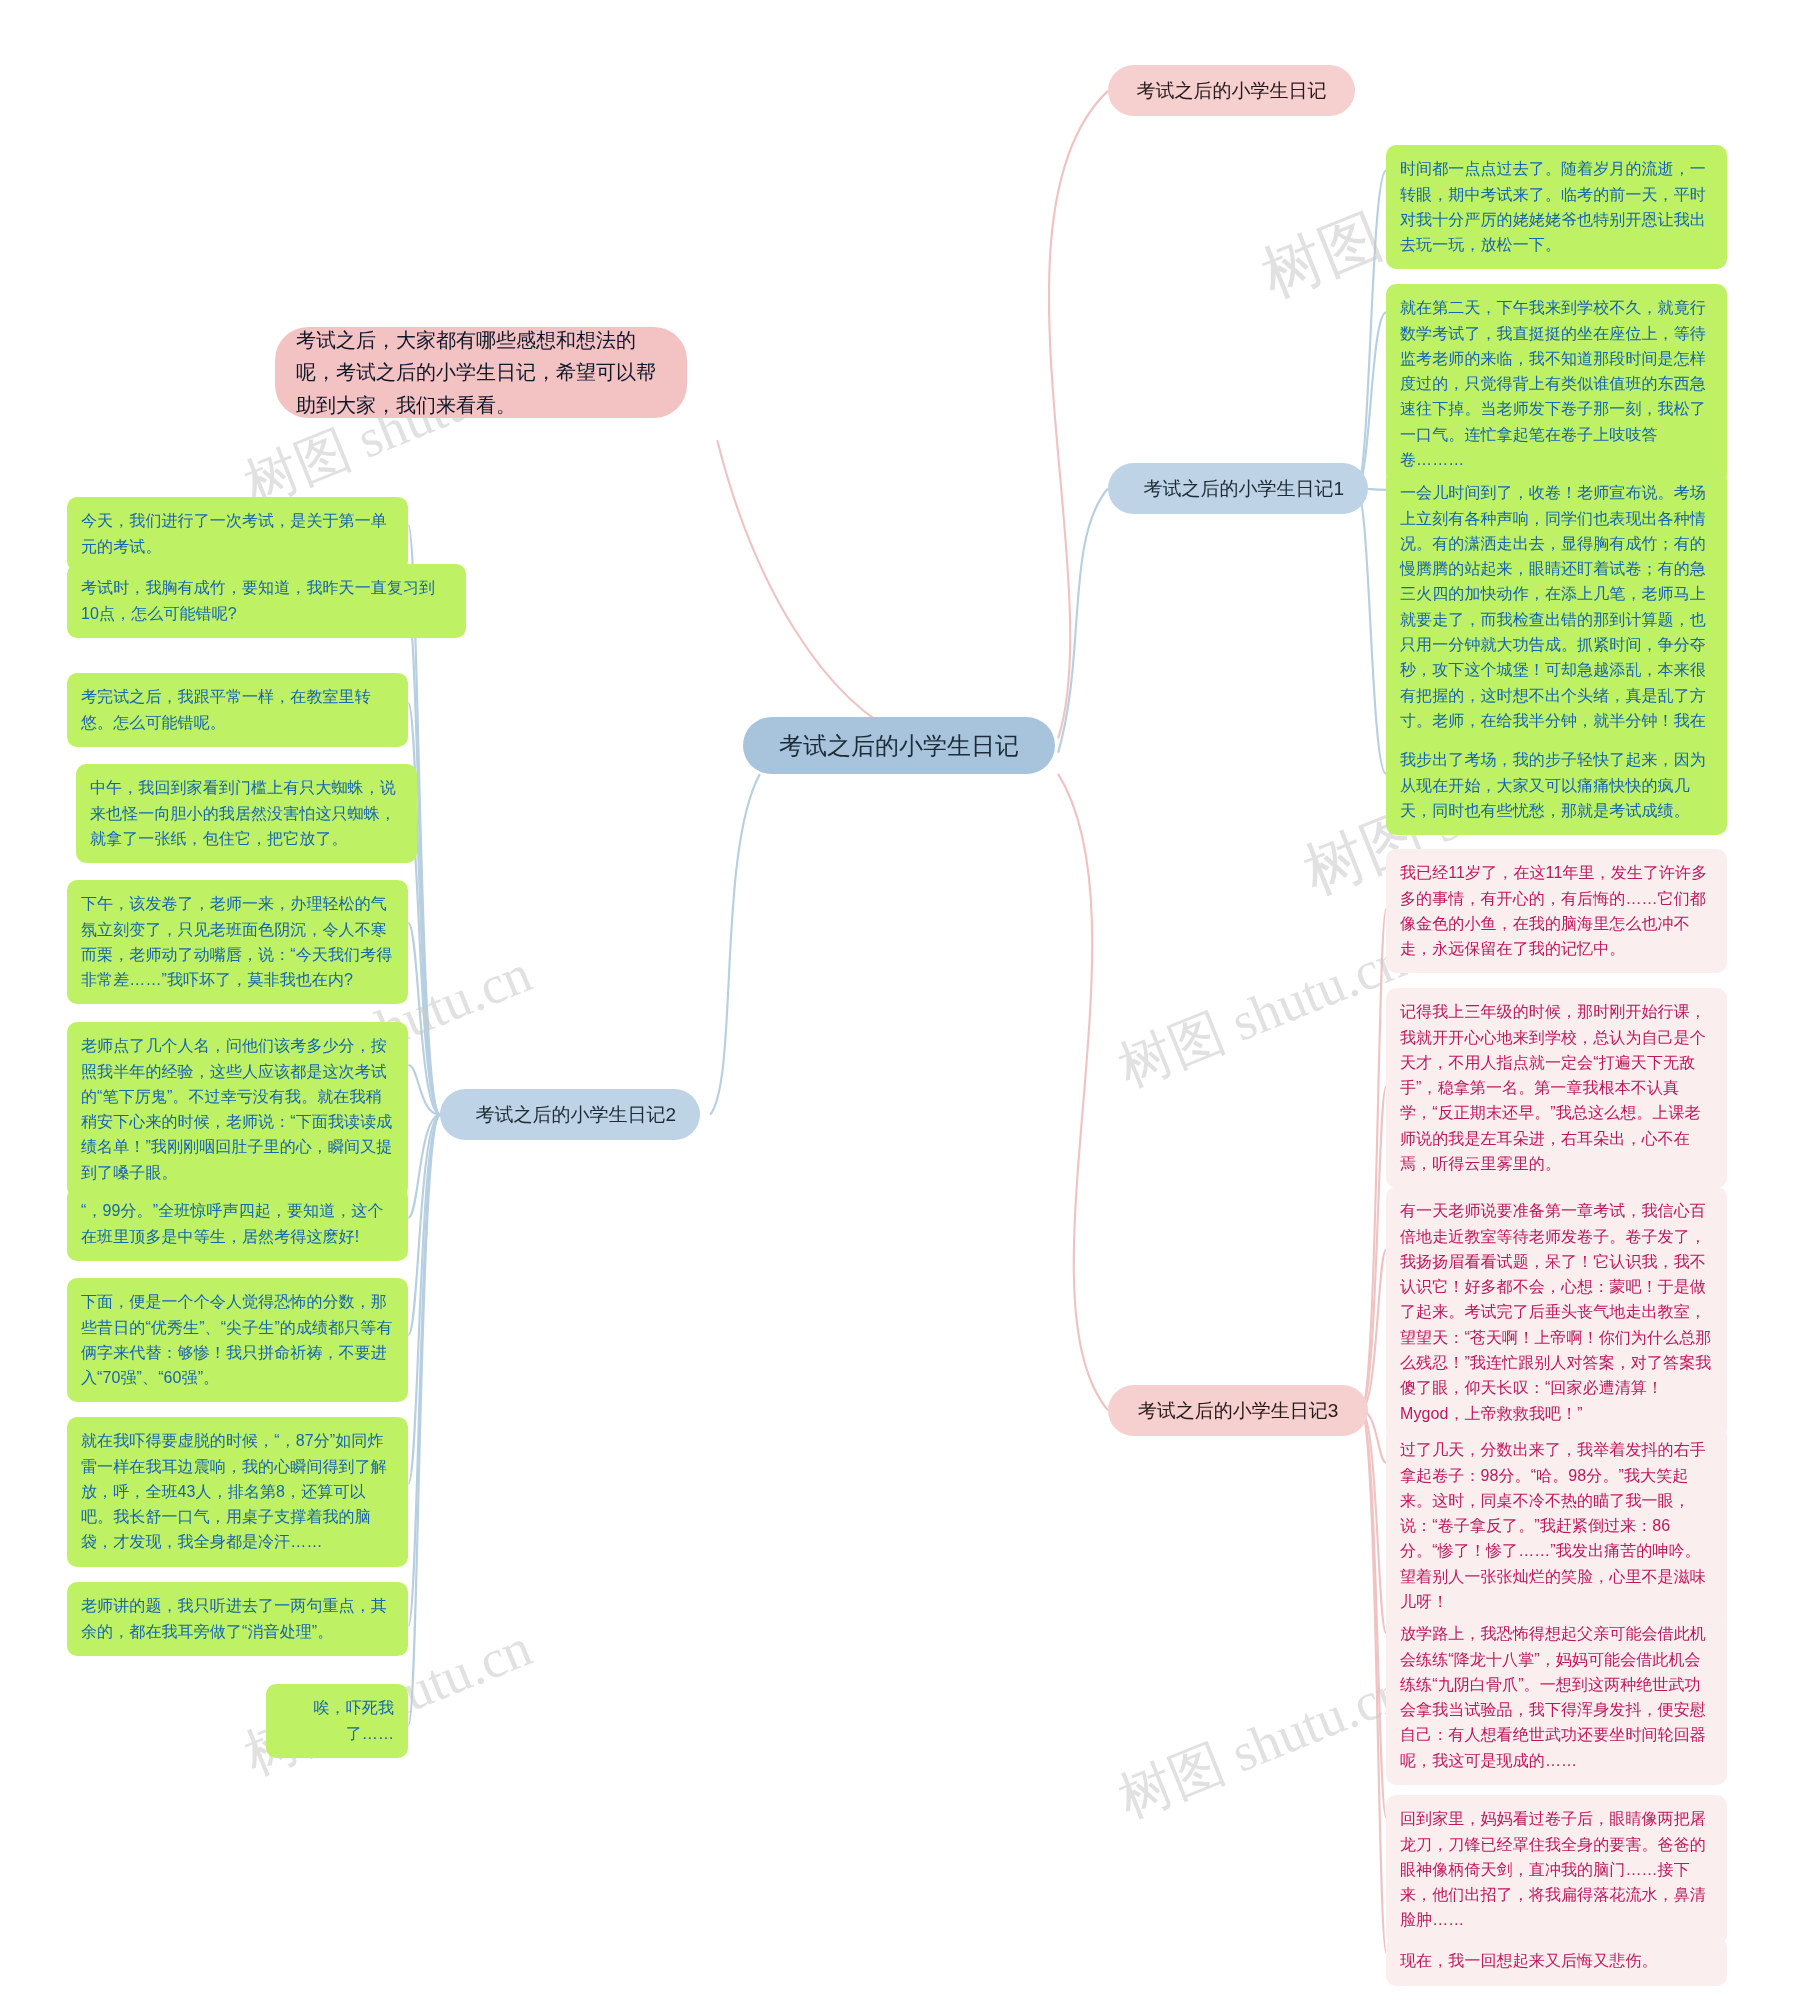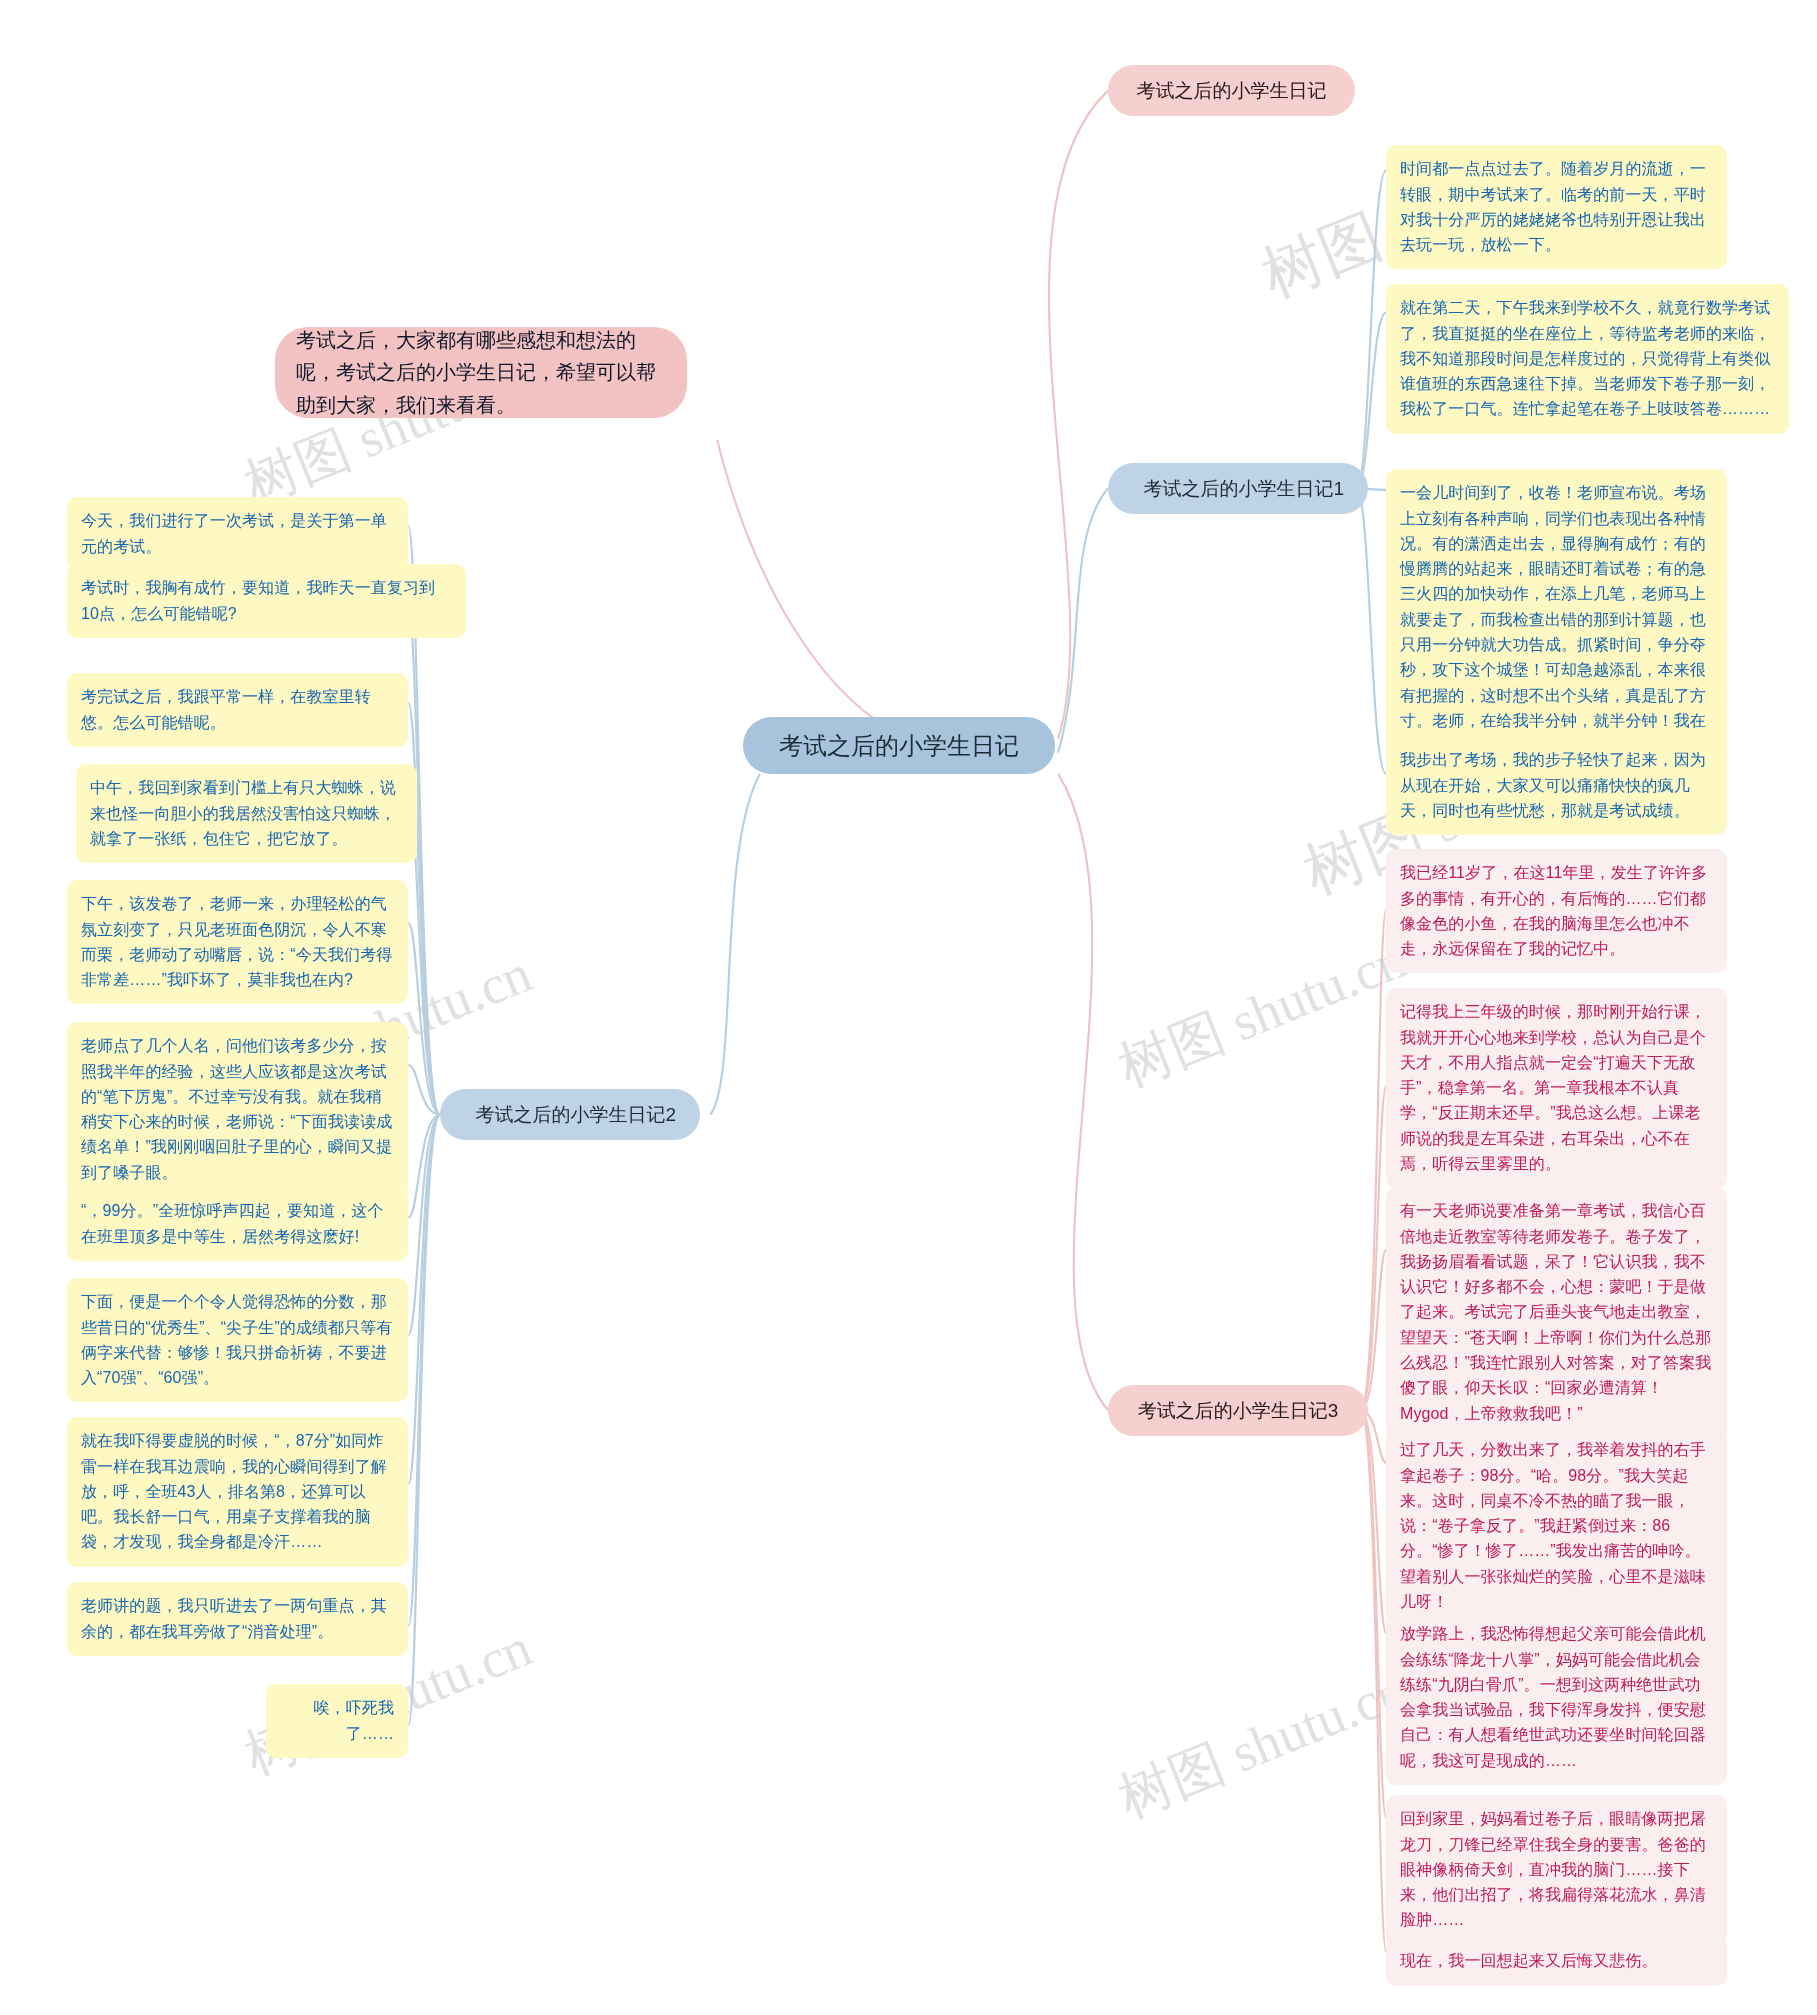--- a/index.html
+++ b/index.html
@@ -78,21 +78,21 @@
   .leaf {
     position: absolute;
     border-radius: 10px;
     font-size: 16px;
     line-height: 1.58;
     padding: 11.4px 14px 12px 14px;
     text-align: left;
     letter-spacing: 0.1px;
   }
   .leaf.blue {
-    background: #fef9c3;
+    background: #bef264;
     color: #1565b0;
   }
   .leaf.pink {
     background: #fbeeee;
     color: #be185d;
   }
   .leaf.blue.right-align { text-align: right; }
 </style>
 </head>
 <body>
@@ -167,21 +167,21 @@
     <span>考试之后的小学生日记2</span>
   </div>
 
   <div class="node branch-pink" style="left:1108px; top:1385px; width:260px; height:51px;">
     <span>考试之后的小学生日记3</span>
   </div>
 
   <div class="leaf blue" style="left:1386px; top:145px; width:341px;">
     <span>时间都一点点过去了。随着岁月的流逝，一转眼，期中考试来了。临考的前一天，平时对我十分严厉的姥姥姥爷也特别开恩让我出去玩一玩，放松一下。</span>
   </div>
-  <div class="leaf blue" style="left:1386px; top:284px; width:403px;">
+  <div class="leaf blue" style="left:1386px; top:284px; width:341px;">
     <span>就在第二天，下午我来到学校不久，就竟行数学考试了，我直挺挺的坐在座位上，等待监考老师的来临，我不知道那段时间是怎样度过的，只觉得背上有类似谁值班的东西急速往下掉。当老师发下卷子那一刻，我松了一口气。连忙拿起笔在卷子上吱吱答卷………</span>
   </div>
   <div class="leaf blue" style="left:1386px; top:469px; width:341px;">
     <span>一会儿时间到了，收卷！老师宣布说。考场上立刻有各种声响，同学们也表现出各种情况。有的潇洒走出去，显得胸有成竹；有的慢腾腾的站起来，眼睛还盯着试卷；有的急三火四的加快动作，在添上几笔，老师马上就要走了，而我检查出错的那到计算题，也只用一分钟就大功告成。抓紧时间，争分夺秒，攻下这个城堡！可却急越添乱，本来很有把握的，这时想不出个头绪，真是乱了方寸。老师，在给我半分钟，就半分钟！我在心里暗暗乞求，回身冒汗…….</span>
   </div>
   <div class="leaf blue" style="left:1386px; top:736px; width:341px;">
     <span>我步出了考场，我的步子轻快了起来，因为从现在开始，大家又可以痛痛快快的疯几天，同时也有些忧愁，那就是考试成绩。</span>
   </div>
 
   <div class="leaf blue" style="left:67px; top:497px; width:341px;">

